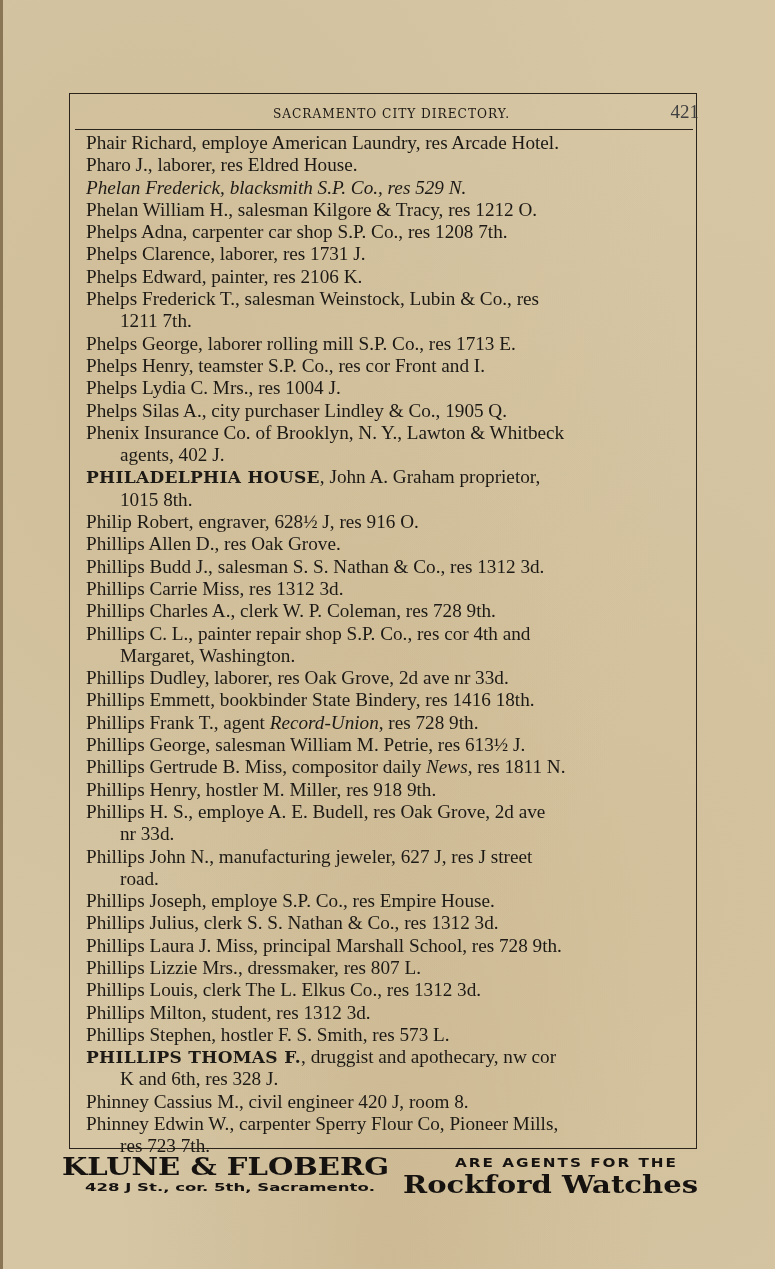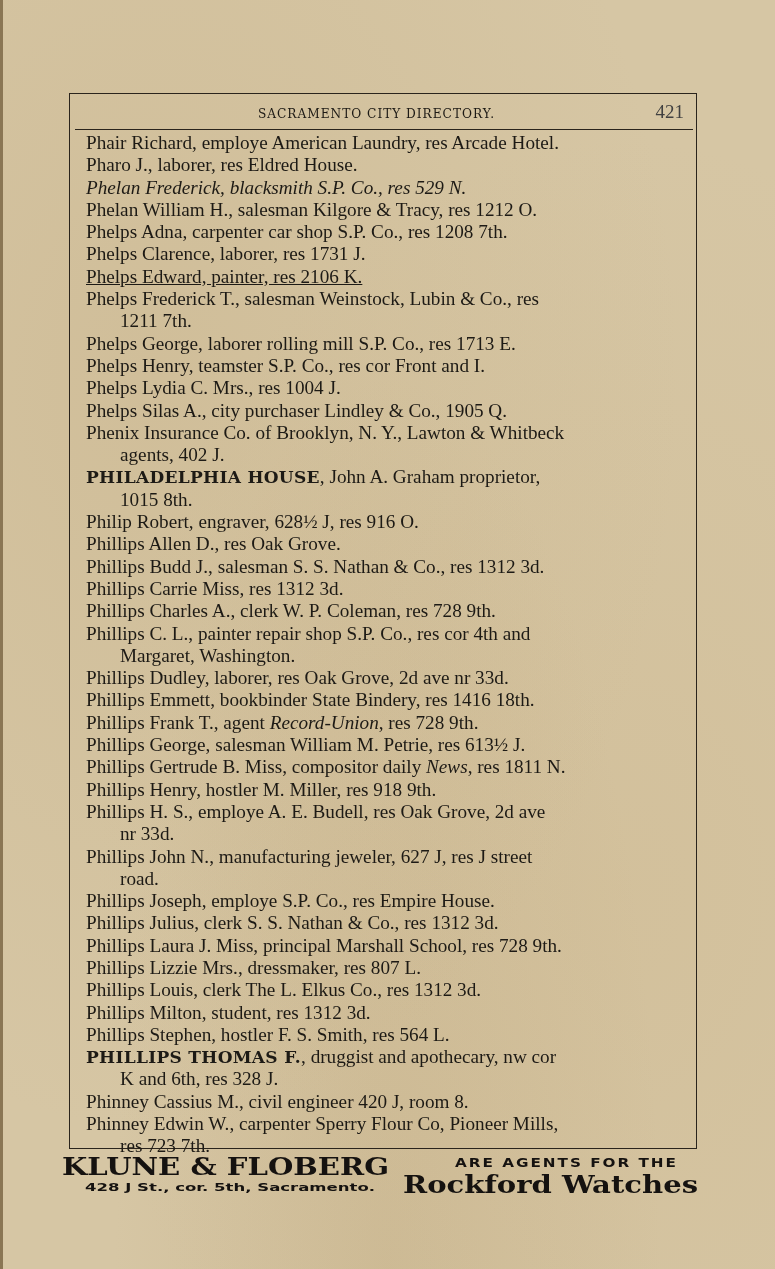--- a/index.html
+++ b/index.html
@@ -20,21 +20,21 @@
   }
   .frame {
     position: absolute; left: 69px; top: 93px; width: 628px; height: 1056px;
     border-left: 1.5px solid #2a241c;
     border-top: 1.5px solid #2a241c;
     border-right: 1.5px solid #2a241c;
     border-bottom: 1.5px solid #2a241c;
     box-sizing: border-box;
   }
   .running-head {
-    position: absolute; left: 70px; top: 98px; width: 626px; height: 32px;
+    position: absolute; left: 85px; top: 98px; width: 626px; height: 32px;
   }
   .running-title {
     position: absolute; left: 188px; top: 8px;
     font-family: "DejaVu Serif", serif; font-size: 12.6px; letter-spacing: 1px;
     font-weight: normal; color: #1d1a15;
   }
   .page-number {
     position: absolute; right: 12px; top: 3px;
     font-family: "Liberation Serif", serif; font-size: 19px; color: #404040;
   }
@@ -97,21 +97,21 @@
 </div>
 <div class="head-rule"></div>
 
 <div class="entries" id="entries">
     <p class="entry"><span style="display: inline-block;"><span>Phair Richard, employe American Laundry, res Arcade Hotel.</span></span></p>
     <p class="entry"><span style="display: inline-block;"><span>Pharo J., laborer, res Eldred House.</span></span></p>
     <p class="entry"><span style="display: inline-block; font-style: italic;"><span>Phelan Frederick, blacksmith S.P. Co., res 529 N.</span></span></p>
     <p class="entry"><span style="display: inline-block;"><span>Phelan William H., salesman Kilgore &amp; Tracy, res 1212 O.</span></span></p>
     <p class="entry"><span style="display: inline-block;"><span>Phelps Adna, carpenter car shop S.P. Co., res 1208 7th.</span></span></p>
     <p class="entry"><span style="display: inline-block;"><span>Phelps Clarence, laborer, res 1731 J.</span></span></p>
-    <p class="entry"><span style="display: inline-block; text-decoration: underline;"><span>Phelps Edward, painter, res 2106 K.</span></span></p>
+    <p class="entry"><span style="display: inline-block;"><span>Phelps Edward, painter, res 2106 K.</span></span></p>
     <p class="entry"><span style="display: inline-block;"><span>Phelps Frederick T., salesman Weinstock, Lubin &amp; Co., res</span></span><span class="cont"><span style="display: inline-block;">1211 7th.</span></span></p>
     <p class="entry"><span style="display: inline-block;"><span>Phelps George, laborer rolling mill S.P. Co., res 1713 E.</span></span></p>
     <p class="entry"><span style="display: inline-block;"><span>Phelps Henry, teamster S.P. Co., res cor Front and I.</span></span></p>
     <p class="entry"><span style="display: inline-block;"><span>Phelps Lydia C. Mrs., res 1004 J.</span></span></p>
     <p class="entry"><span style="display: inline-block;"><span>Phelps Silas A., city purchaser Lindley &amp; Co., 1905 Q.</span></span></p>
     <p class="entry"><span style="display: inline-block; text-align: center;"><span>Phenix Insurance Co. of Brooklyn, N. Y., Lawton &amp; Whitbeck</span></span><span class="cont"><span style="display: inline-block;">agents, 402 J.</span></span></p>
     <p class="entry"><span style="display: inline-block;"><span class="bold-name">PHILADELPHIA HOUSE</span><span>, John A. Graham proprietor,</span></span><span class="cont"><span style="display: inline-block;">1015 8th.</span></span></p>
     <p class="entry"><span style="display: inline-block;"><span>Philip Robert, engraver, 628½ J, res 916 O.</span></span></p>
     <p class="entry"><span style="display: inline-block;"><span>Phillips Allen D., res Oak Grove.</span></span></p>
     <p class="entry"><span style="display: inline-block;"><span>Phillips Budd J., salesman S. S. Nathan &amp; Co., res 1312 3d.</span></span></p>
@@ -125,21 +125,21 @@
     <p class="entry"><span style="display: inline-block;"><span>Phillips Gertrude B. Miss, compositor daily </span><i>News</i><span>, res 1811 N.</span></span></p>
     <p class="entry"><span style="display: inline-block;"><span>Phillips Henry, hostler M. Miller, res 918 9th.</span></span></p>
     <p class="entry"><span style="display: inline-block;"><span>Phillips H. S., employe A. E. Budell, res Oak Grove, 2d ave</span></span><span class="cont"><span style="display: inline-block;">nr 33d.</span></span></p>
     <p class="entry"><span style="display: inline-block;"><span>Phillips John N., manufacturing jeweler, 627 J, res J street</span></span><span class="cont"><span style="display: inline-block;">road.</span></span></p>
     <p class="entry"><span style="display: inline-block;"><span>Phillips Joseph, employe S.P. Co., res Empire House.</span></span></p>
     <p class="entry"><span style="display: inline-block;"><span>Phillips Julius, clerk S. S. Nathan &amp; Co., res 1312 3d.</span></span></p>
     <p class="entry"><span style="display: inline-block;"><span>Phillips Laura J. Miss, principal Marshall School, res 728 9th.</span></span></p>
     <p class="entry"><span style="display: inline-block;"><span>Phillips Lizzie Mrs., dressmaker, res 807 L.</span></span></p>
     <p class="entry"><span style="display: inline-block;"><span>Phillips Louis, clerk The L. Elkus Co., res 1312 3d.</span></span></p>
     <p class="entry"><span style="display: inline-block;"><span>Phillips Milton, student, res 1312 3d.</span></span></p>
-    <p class="entry"><span style="display: inline-block;"><span>Phillips Stephen, hostler F. S. Smith, res 564 L.</span></span></p>
+    <p class="entry"><span style="display: inline-block;"><span>Phillips Stephen, hostler F. S. Smith, res 573 L.</span></span></p>
     <p class="entry"><span style="display: inline-block;"><span class="bold-name">PHILLIPS THOMAS F.</span><span>, druggist and apothecary, nw cor</span></span><span class="cont"><span style="display: inline-block;">K and 6th, res 328 J.</span></span></p>
     <p class="entry"><span style="display: inline-block;"><span>Phinney Cassius M., civil engineer 420 J, room 8.</span></span></p>
     <p class="entry"><span style="display: inline-block;"><span>Phinney Edwin W., carpenter Sperry Flour Co, Pioneer Mills,</span></span><span class="cont"><span style="display: inline-block;">res 723 7th.</span></span></p>
   </div>
 
 <div class="ad">
   <span class="ad-company" style="display: inline-block; white-space: nowrap; transform-origin: left top; transform: scaleX(1.16351);">KLUNE &amp; FLOBERG</span>
   <span class="ad-address" style="display: inline-block; white-space: nowrap; transform-origin: left top; transform: scaleX(1.6508);">428 J St., cor. 5th, Sacramento.</span>
   <span class="ad-tagline" style="display: inline-block; white-space: nowrap; transform-origin: left top; transform: scaleX(1.3243);">ARE AGENTS FOR THE</span>
   <span class="ad-product" style="display: inline-block; white-space: nowrap; transform-origin: left top; transform: scaleX(1.21072);">Rockford Watches</span>

